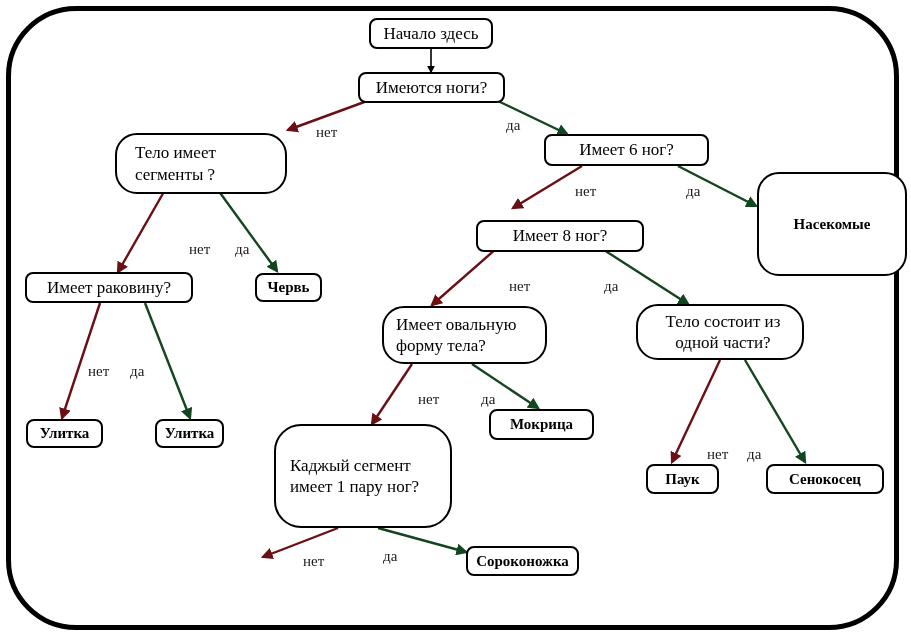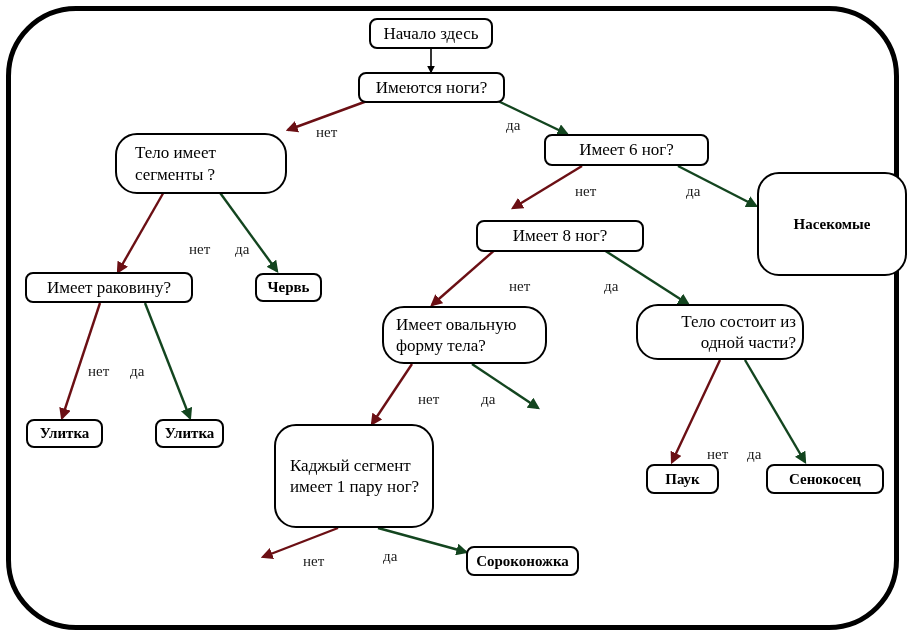--- a/index.html
+++ b/index.html
@@ -148,44 +148,47 @@
   </div>
 
   <div class="node question" style="left:476px; top:209px; width:168px; height:32px;margin-top:11px;">
     <span>Имеет 8 ног?</span>
   </div>
 
   <div class="node question big" style="left:382px; top:306px; width:165px; height:58px; justify-content:flex-start; padding-left:12px; text-align:left;">
     <span>Имеет овальную форму тела?</span>
   </div>
 
-  <div class="node question big" style="left:636px; top:304px; width:168px; height:56px; justify-content:flex-start; padding-left:12px; text-align:right;">
+  <div class="node question big" style="left:636px; top:304px; width:168px; height:56px; justify-content:flex-start; padding-left:12px; text-align:center;">
     <span>Тело состоит из одной части?</span>
   </div>
 
-  <div class="node question big" style="left:274px; top:424px; width:160px; height:104px; justify-content:flex-start; padding-left:14px; text-align:left;">
+  <div class="node question big" style="left:274px; top:424px; width:178px; height:104px; justify-content:flex-start; padding-left:14px; text-align:left;border-radius:27px;">
     <span>Каджый сегмент имеет 1 пару ног?</span>
   </div>
 
   <div class="node terminal" style="left:255px; top:273px; width:67px; height:29px;">
     <span>Червь</span>
   </div>
 
   <div class="node terminal" style="left:26px; top:419px; width:77px; height:29px;">
     <span>Улитка</span>
   </div>
 
   <div class="node terminal" style="left:155px; top:419px; width:69px; height:29px;">
     <span>Улитка</span>
   </div>
 
   <div class="node terminal big" style="left:757px; top:172px; width:150px; height:104px;">
     <span>Насекомые</span>
   </div>
 
+  <div class="node terminal" style="left:489px; top:409px; width:105px; height:31px;">
+    <span>Мокрица</span>
+  </div>
 
   <div class="node terminal" style="left:646px; top:464px; width:73px; height:30px;">
     <span>Паук</span>
   </div>
 
   <div class="node terminal" style="left:766px; top:464px; width:118px; height:30px;">
     <span>Сенокосец</span>
   </div>
 
 

